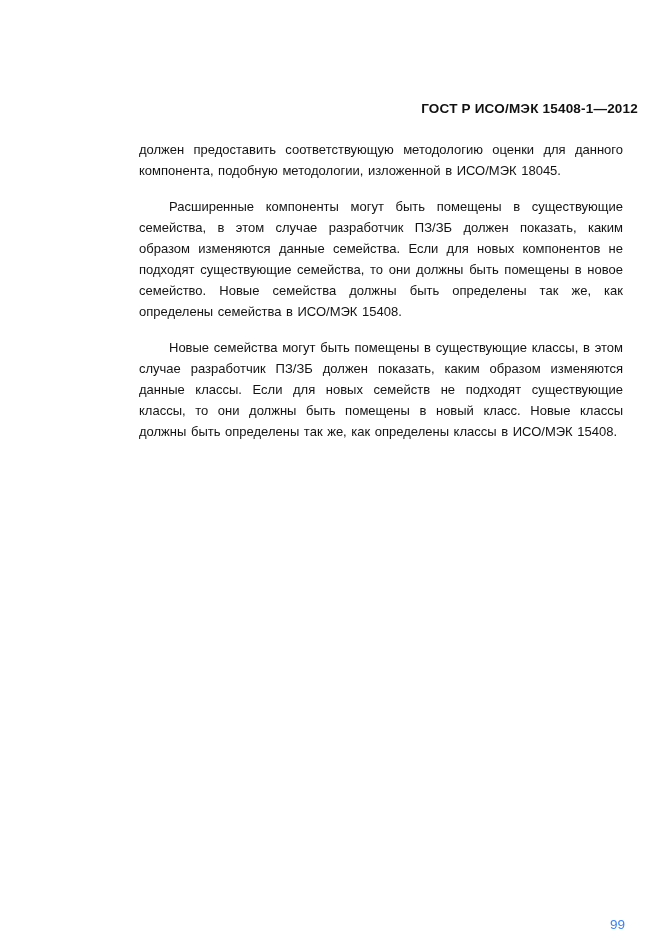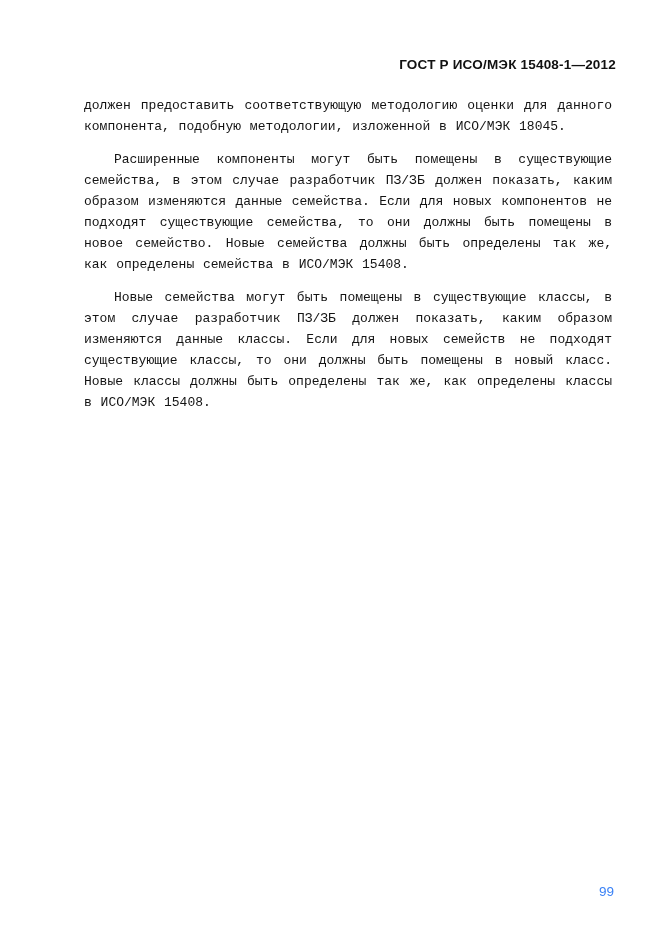--- a/index.html
+++ b/index.html
@@ -1,15 +1,15 @@
 <!DOCTYPE html>
 <html><head>
 <meta charset="utf-8">
 <style>
-  * { margin: 4px; padding: 0; box-sizing: border-box; }
+  * { margin: 15px; padding: 0; box-sizing: border-box; }
   html, body {
     background: #ffffff;
   }
   body {
     width: 661px;
     height: 935px;
     position: relative;
     font-family: "Liberation Sans", "DejaVu Sans", sans-serif;
     color: #131313;
     overflow: hidden;
@@ -27,21 +27,20 @@
     letter-spacing: 0.2px;
     margin-bottom: 23px;
     color: #111111;
   }
   .body-text p {
     font-size: 13px;
     line-height: 21px;
     text-align: justify;
     margin-bottom: 12px;
     word-spacing: 1px;
-    font-family: Liberation Mono, monospace;
   }
   .body-text p.indent {
     text-indent: 30px;
   }
   .page-number {
     position: absolute;
     top: 872px;
     right: 51px;
     font-size: 13.5px;
     color: #3b82f6;

